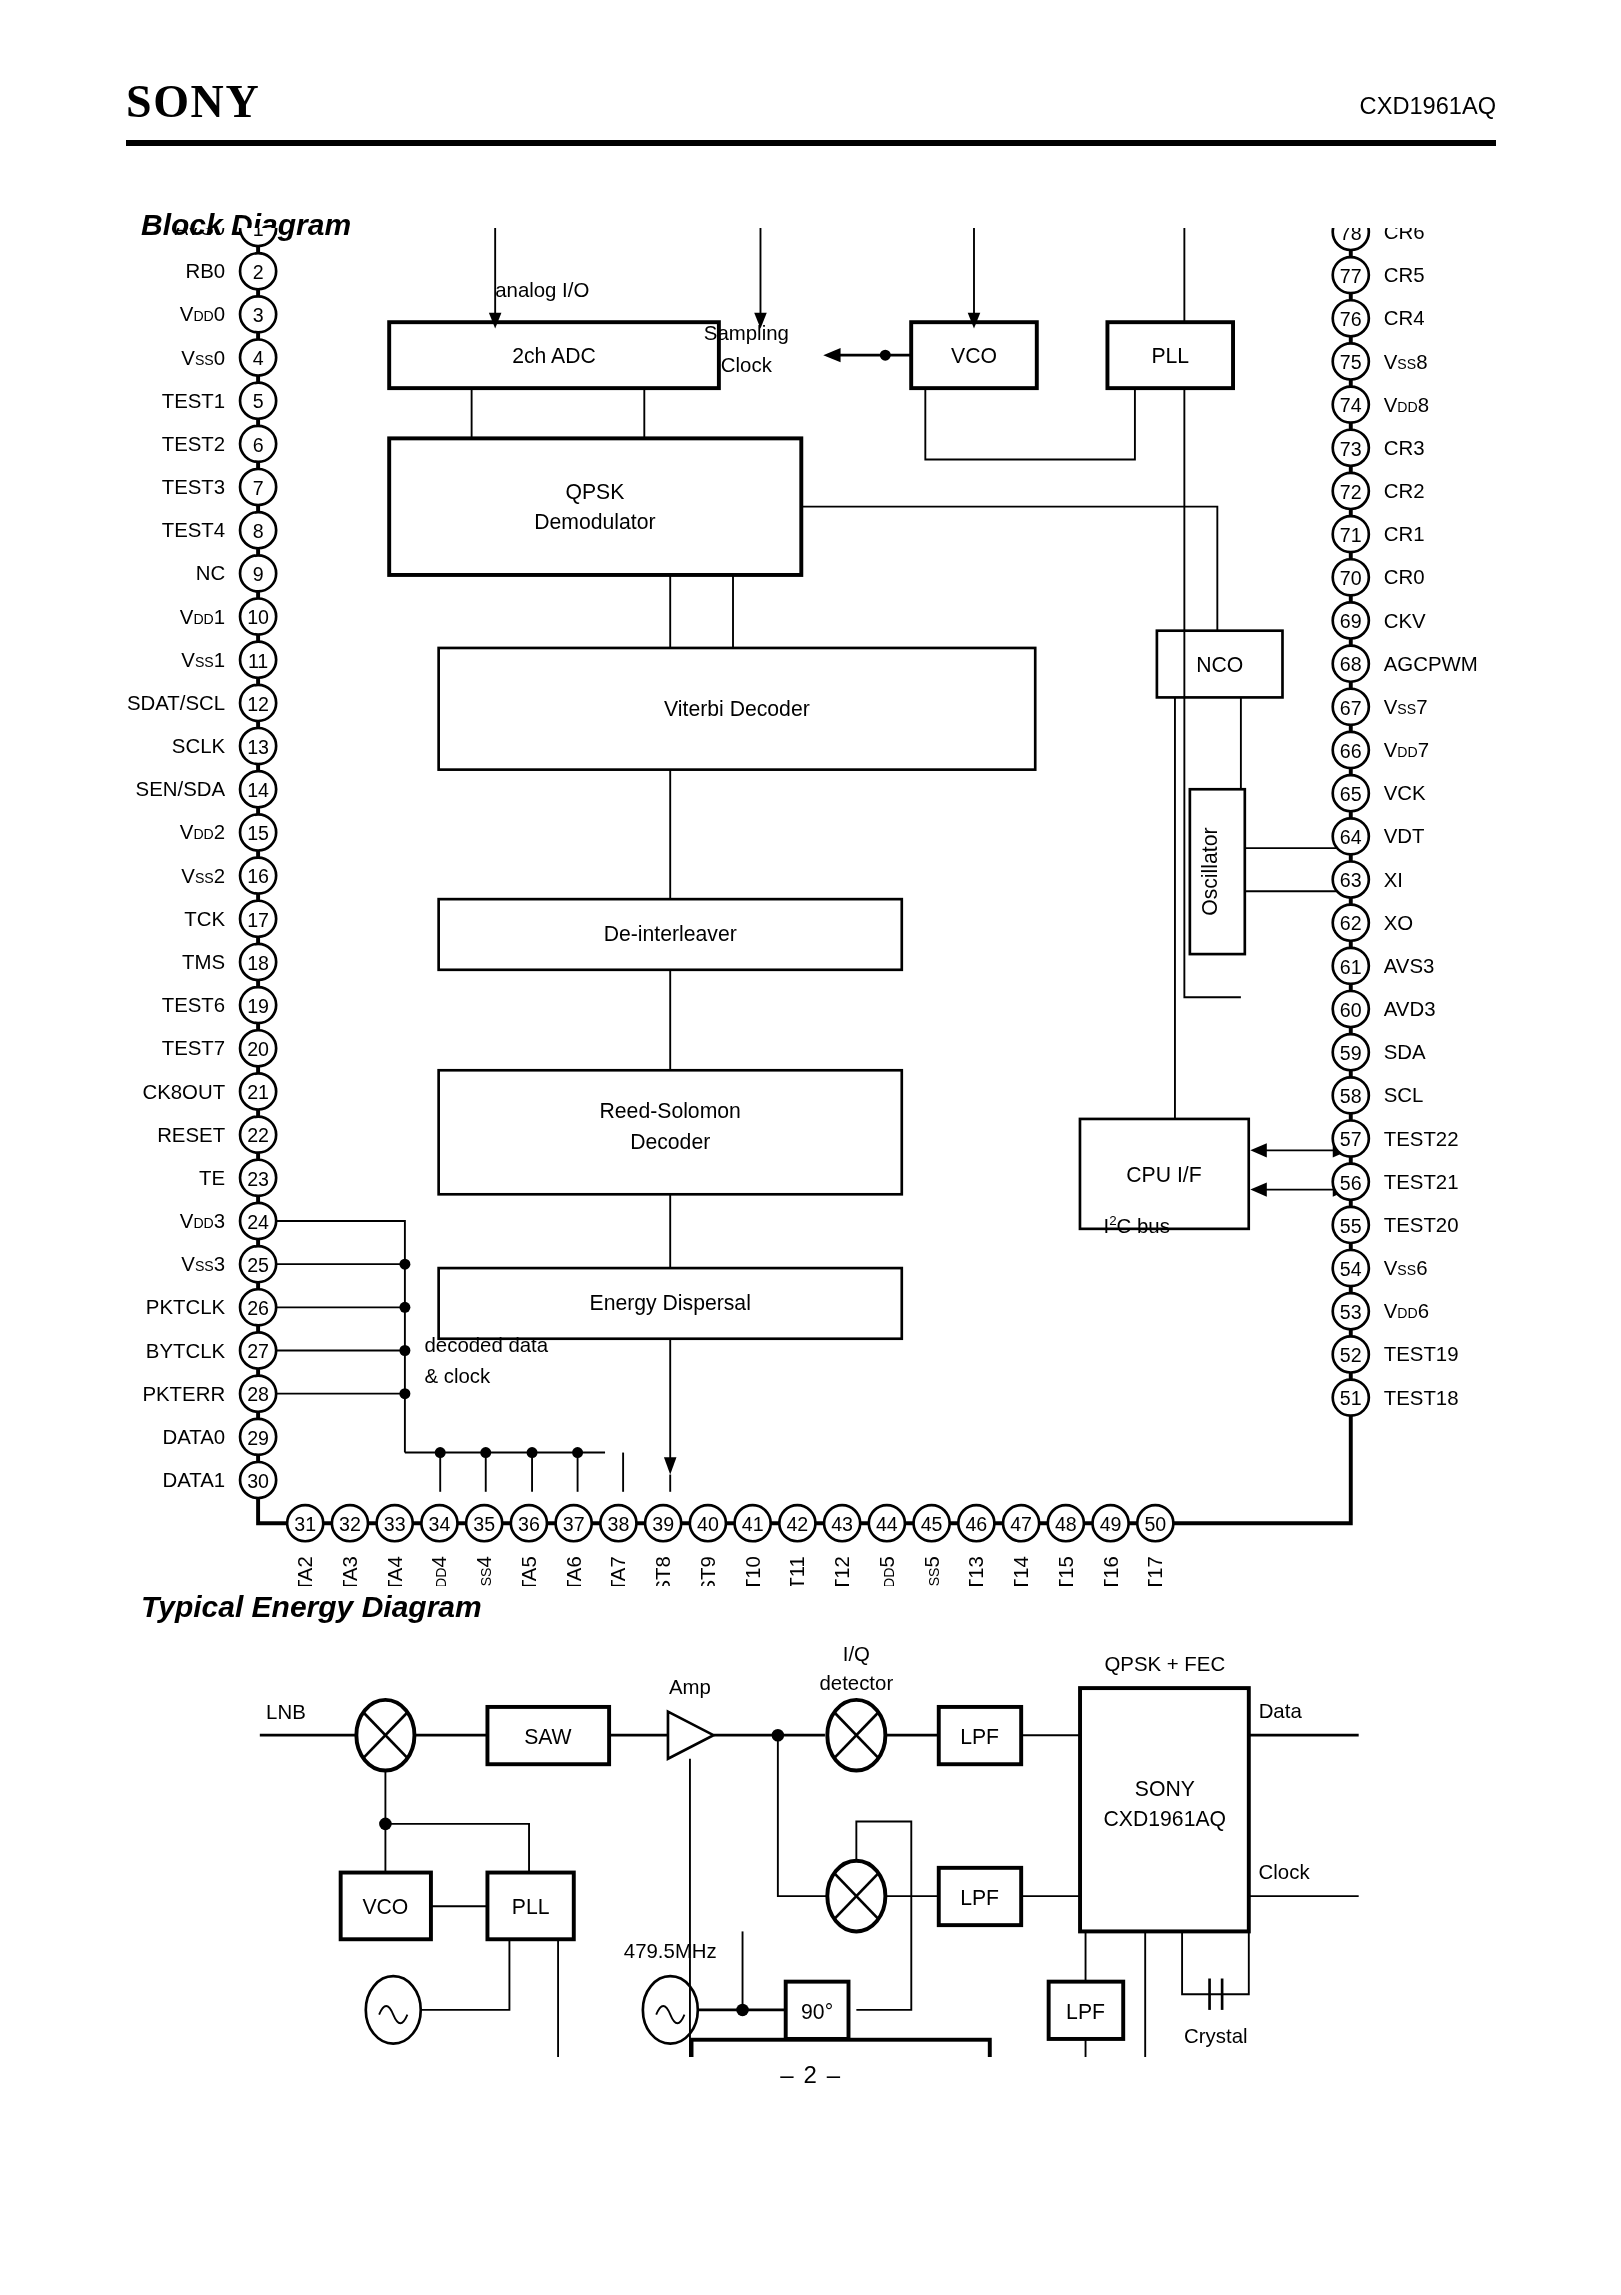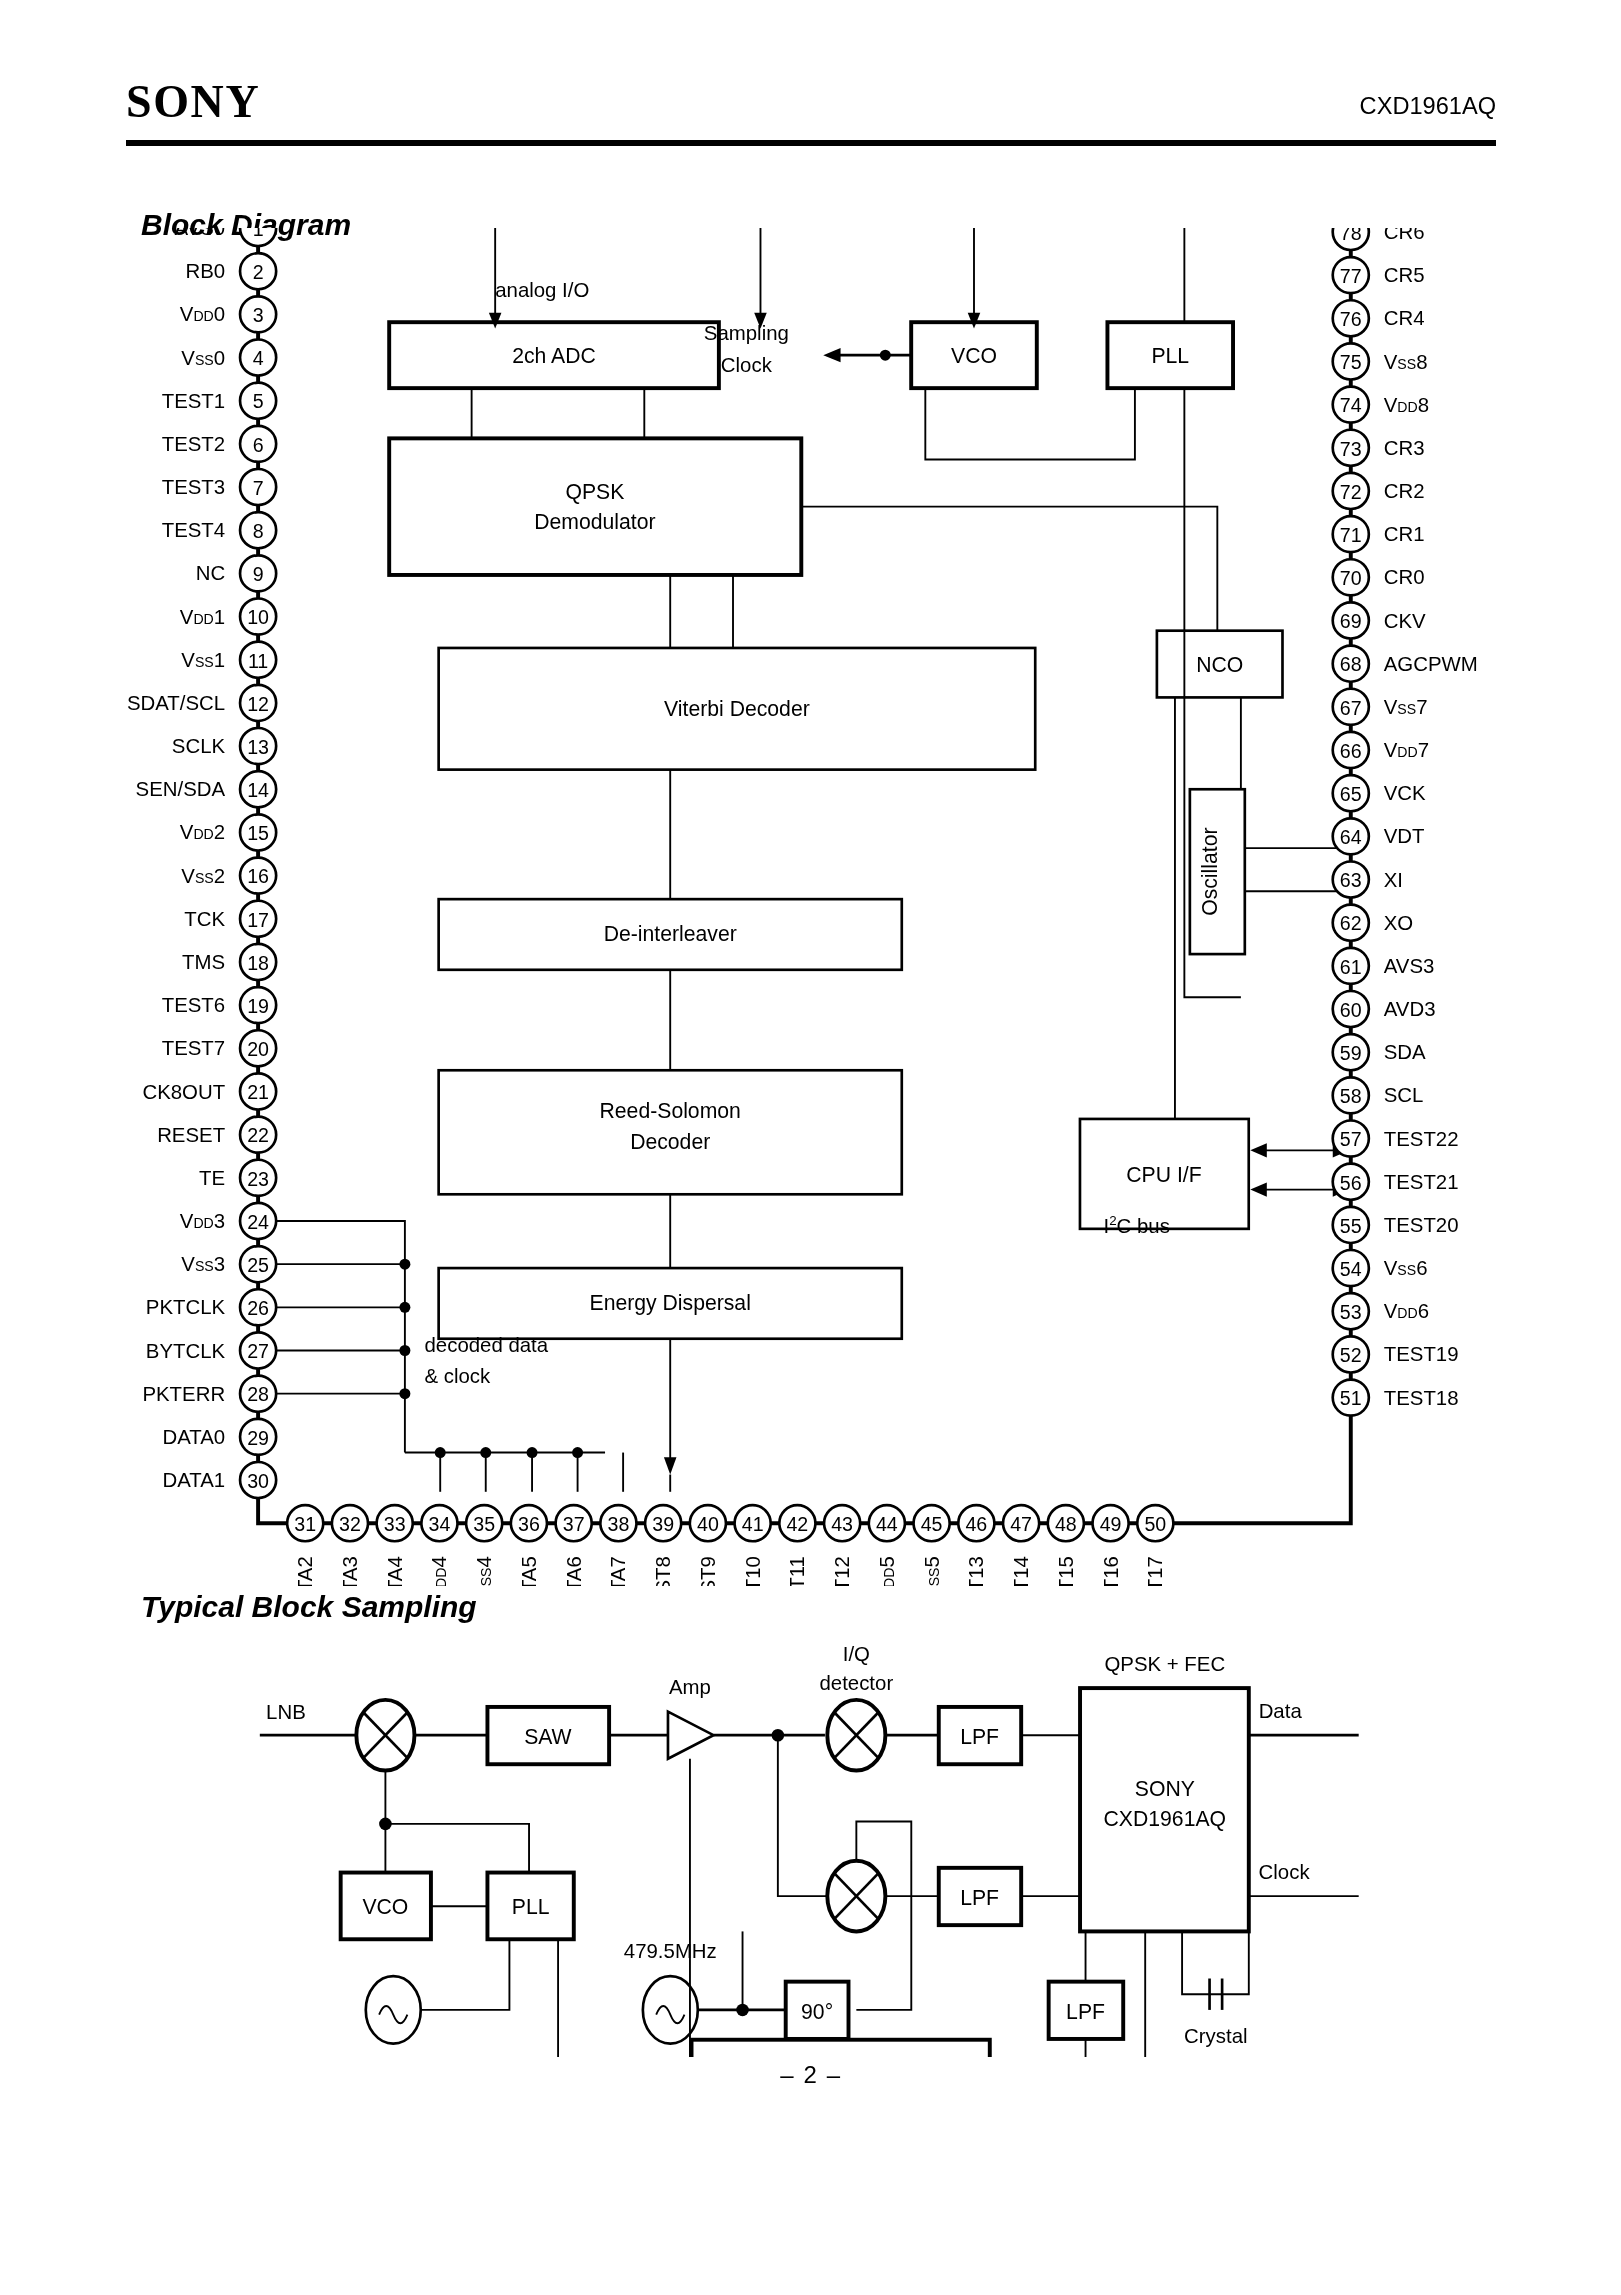--- a/index.html
+++ b/index.html
@@ -32,21 +32,21 @@
 </head>
 <body>
 
 <div class="page">
 
   <div class="hdr-logo">SONY</div>
   <div class="hdr-part">CXD1961AQ</div>
   <div class="hdr-rule"></div>
 
   <div class="sec-title" id="t-block">Block Diagram</div>
-  <div class="sec-title" id="t-typ">Typical Block Sampling</div>
+  <div class="sec-title" id="t-typ">Typical Energy Diagram</div>
 
   <svg id="svg-block" style="left:126px;top:228px;" width="1382" height="1358" viewBox="0 0 1760 1730">
     <g id="bd-static">
 
       <path class="ln w5" d="M 470 -40 L 470 -72 L 168 -72 L 168 1650 L 1560 1650 L 1560 -72 L 1264 -72"></path>
 
       <rect class="bxh" x="335" y="120" width="420" height="84"></rect>
 
       <rect class="bxh" x="335" y="268" width="525" height="174"></rect>
 

